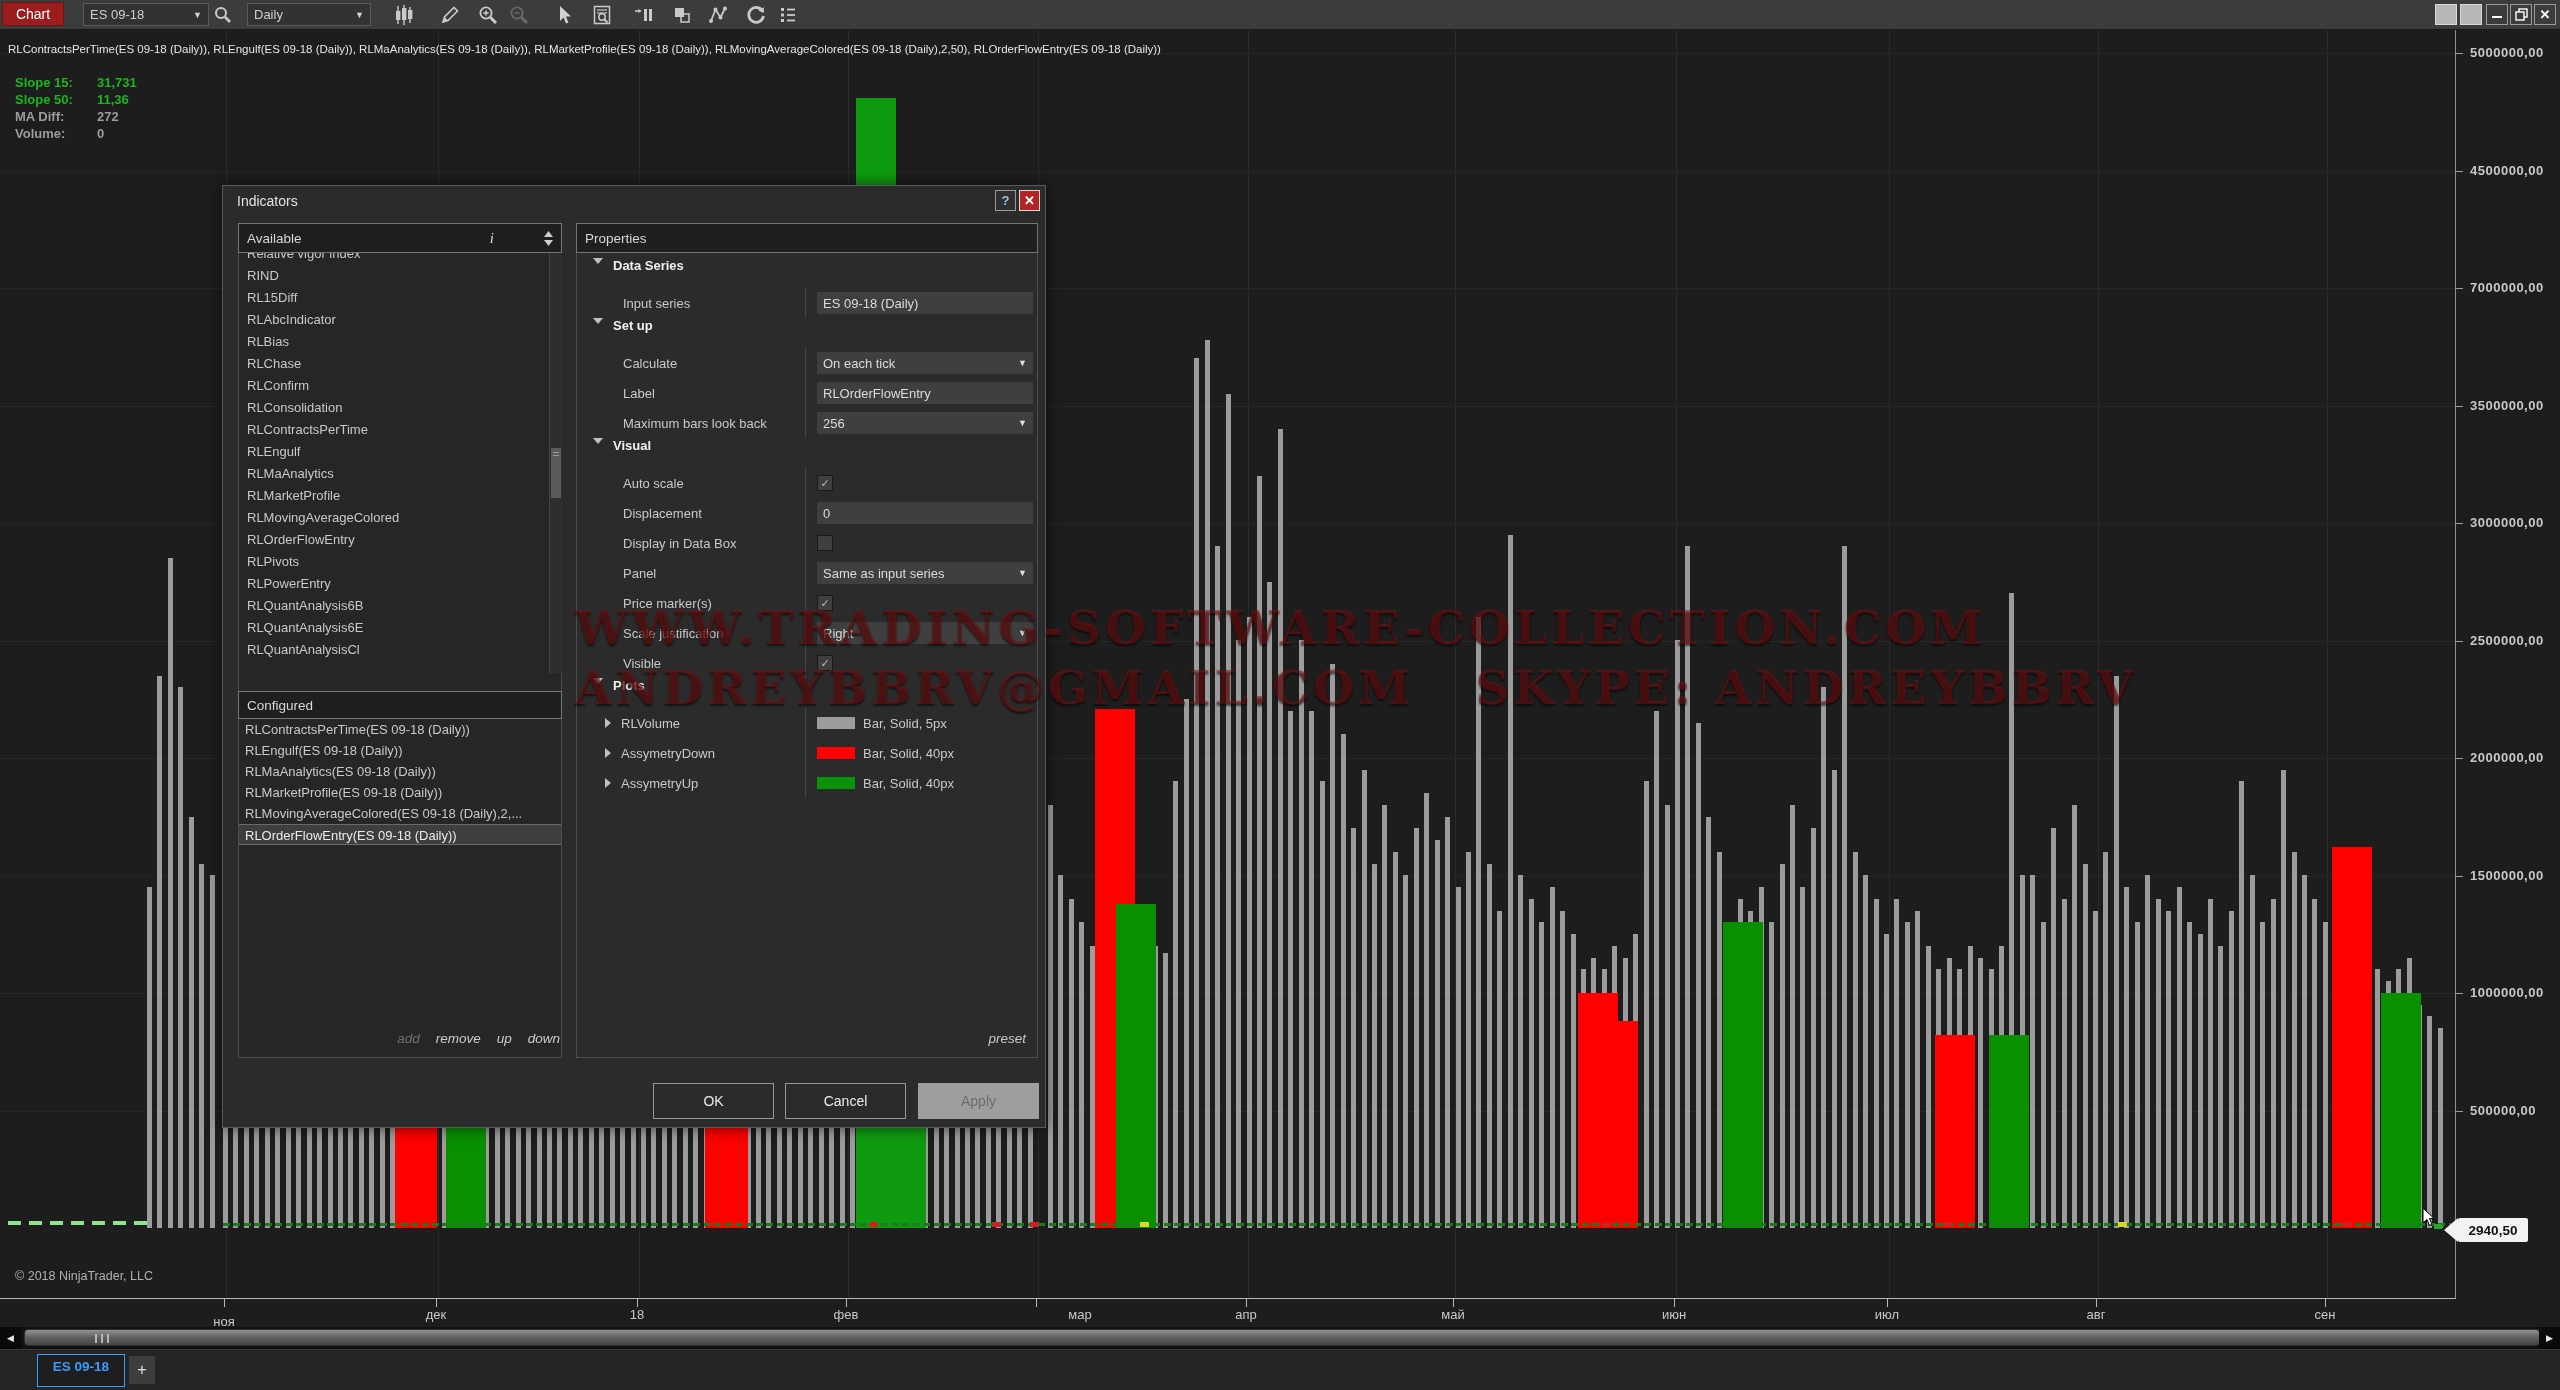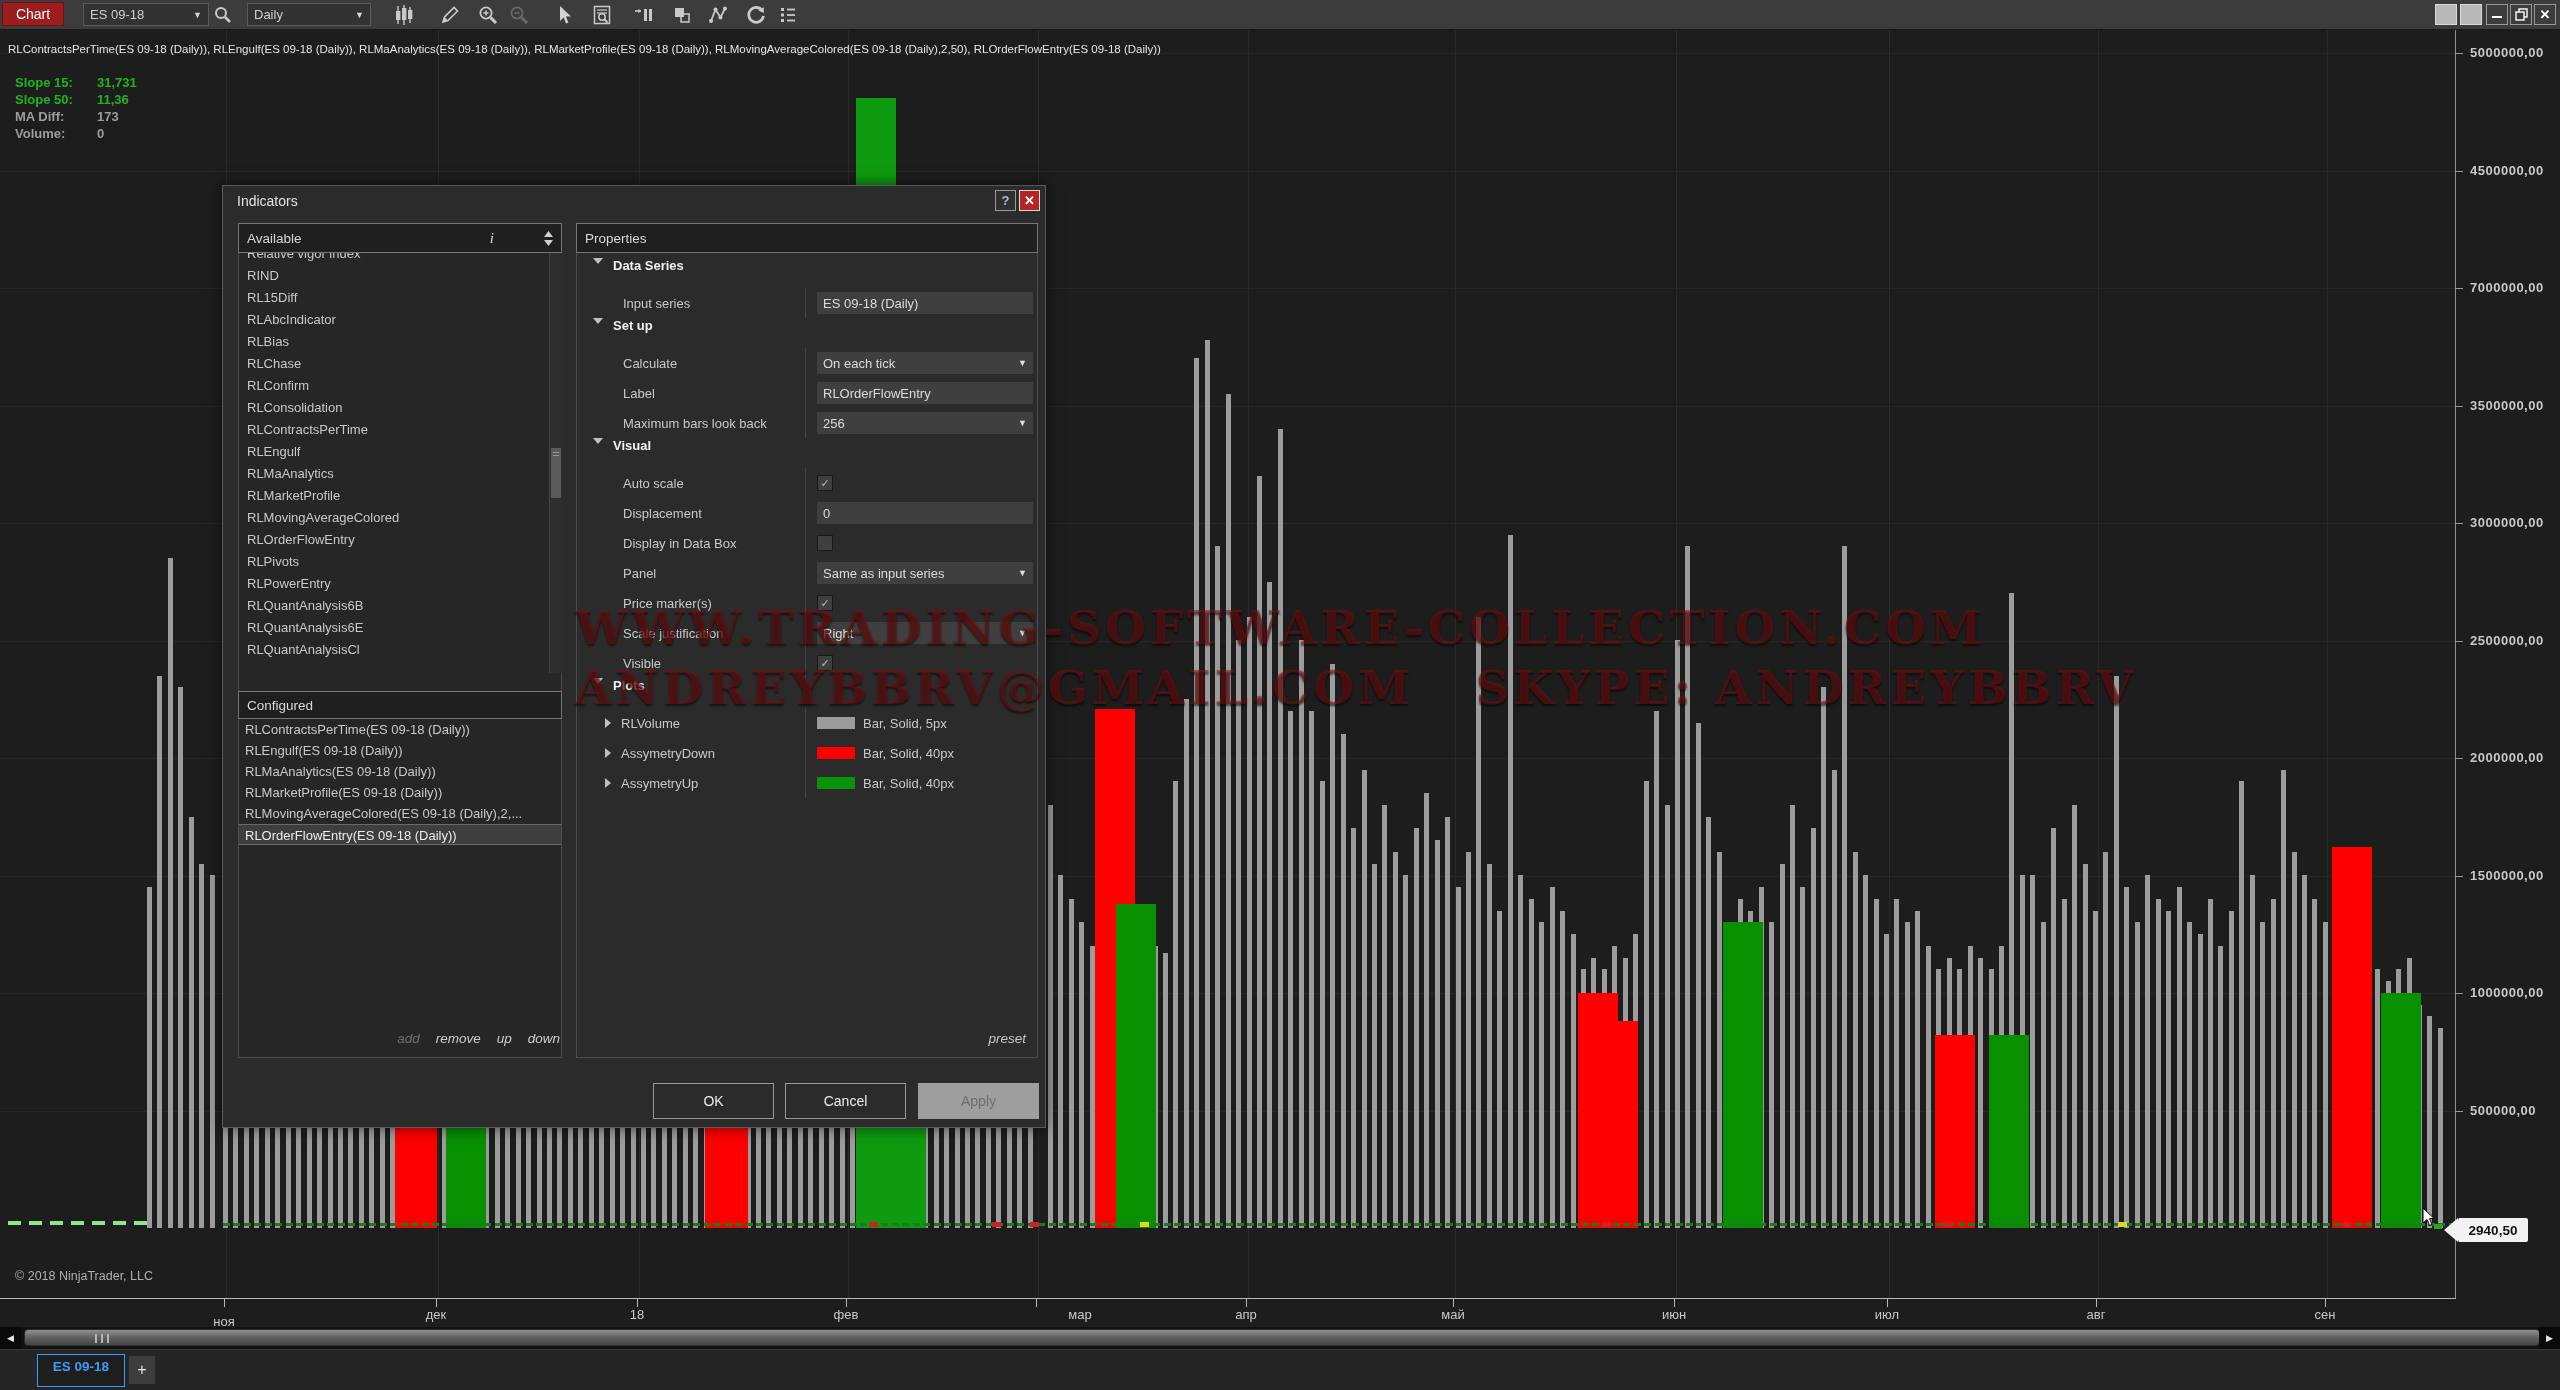--- a/index.html
+++ b/index.html
@@ -251,21 +251,21 @@
       <div class="info-row" style="color:#1db51d;">
           <span class="lbl">Slope 15:</span>
           <span>31,731</span>
         </div>
       <div class="info-row" style="color:#1db51d;">
           <span class="lbl">Slope 50:</span>
           <span>11,36</span>
         </div>
       <div class="info-row" style="color:#9c9c9c;">
           <span class="lbl">MA Diff:</span>
-          <span>173</span>
+          <span>272</span>
         </div>
       <div class="info-row" style="color:#9c9c9c;">
           <span class="lbl">Volume:</span>
           <span>0</span>
         </div>
     </div>
     <div id="bars-layer">
         <div class="vbar" style="left: 147px; top: 887px; width: 5px; height: 341px; background: rgb(156, 156, 156);"></div>
         <div class="vbar" style="left: 157px; top: 676px; width: 5px; height: 552px; background: rgb(156, 156, 156);"></div>
         <div class="vbar" style="left: 168px; top: 558px; width: 5px; height: 670px; background: rgb(156, 156, 156);"></div>

